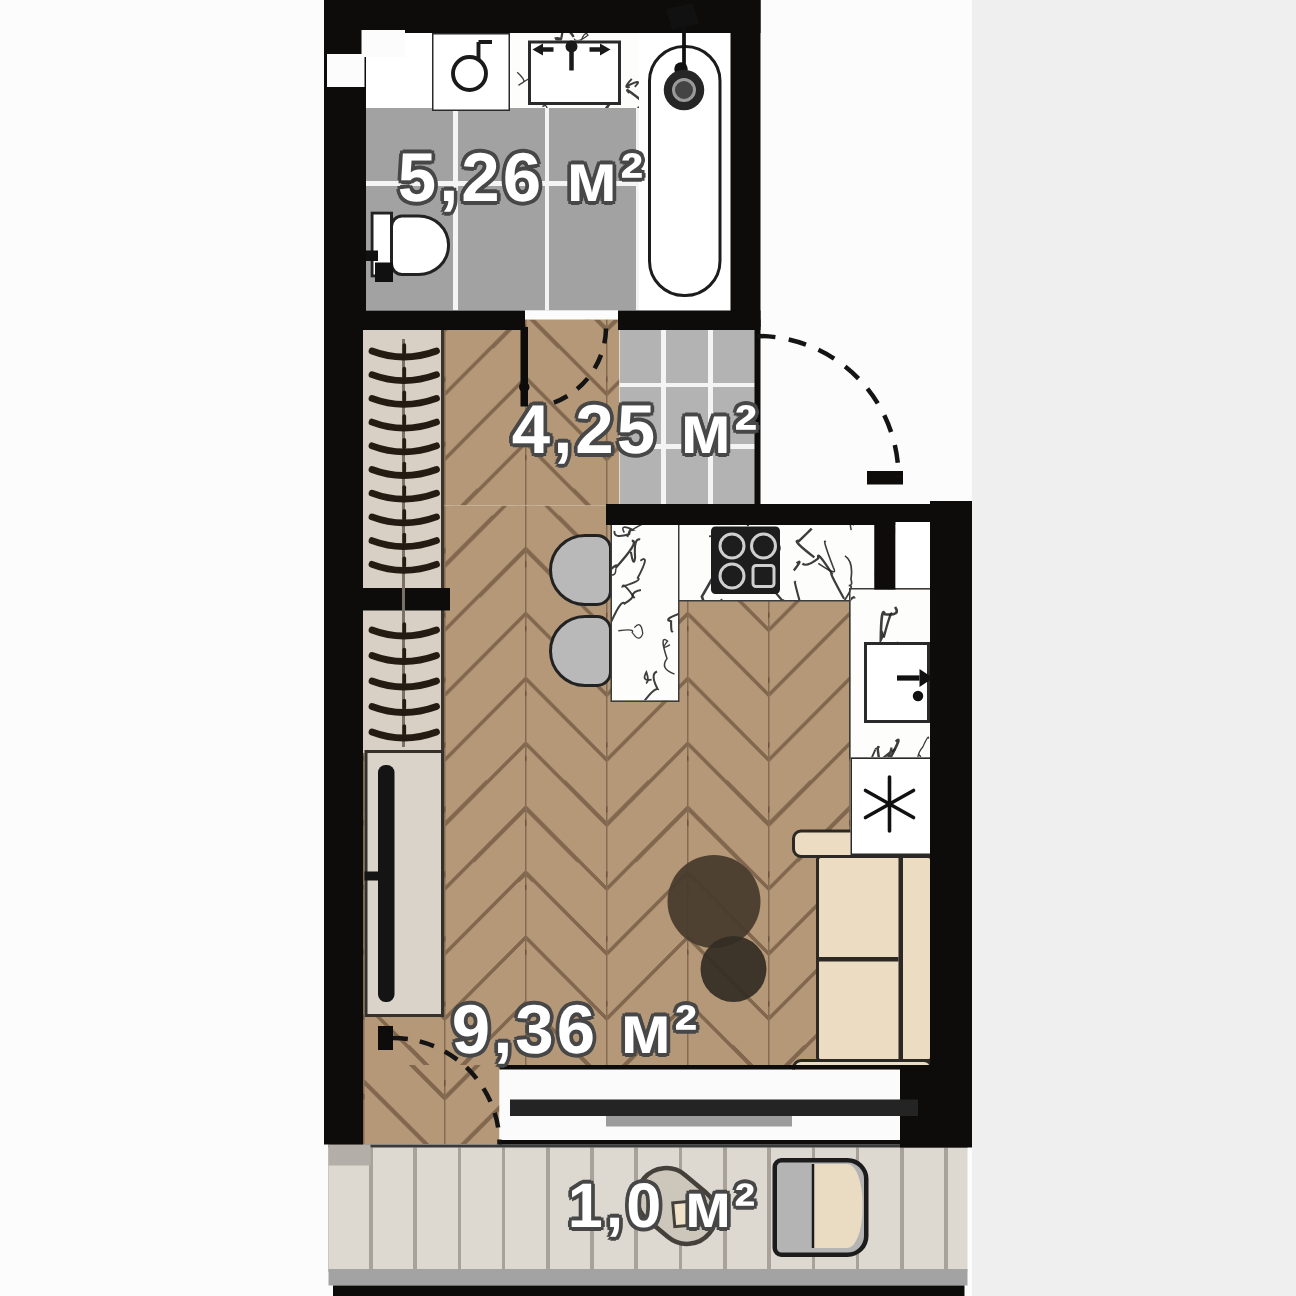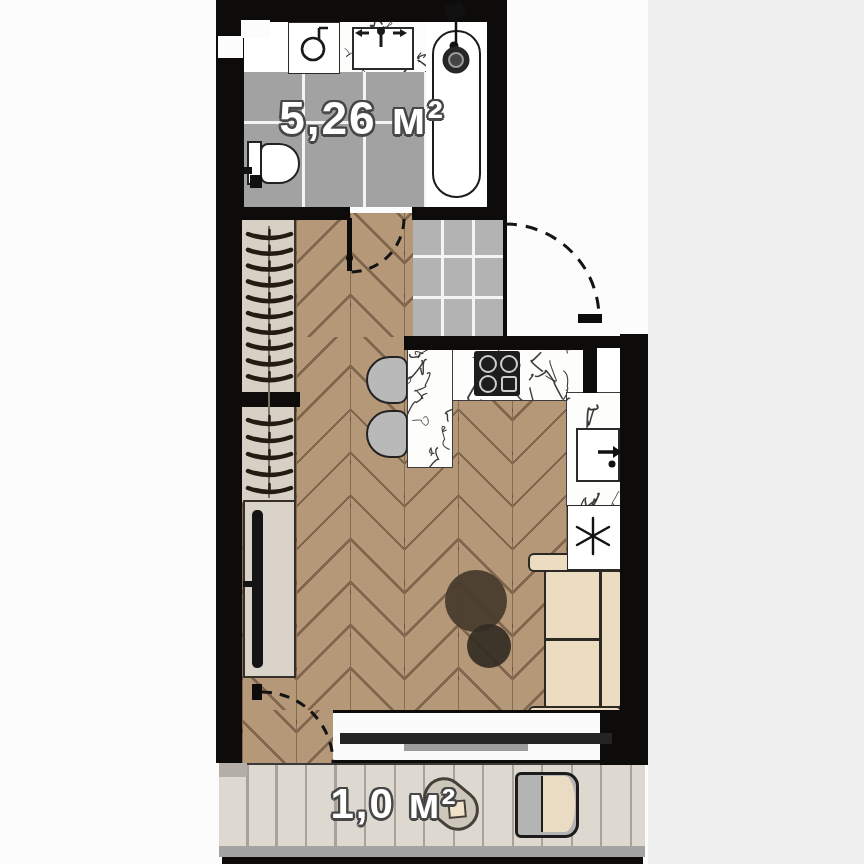--- a/index.html
+++ b/index.html
@@ -19,21 +19,21 @@
       repeating-linear-gradient(90deg, rgba(0,0,0,0) 0 28px, #f4f4f4 28px 31px);}
   .marble{position:absolute;background:#fdfdfc;z-index:10;overflow:hidden;
           outline:1px solid #3c3c3c;}
   .whitebox{position:absolute;background:#ffffff;border:2px solid #2a2a2a;z-index:12;}
   .area{position:absolute;transform:translate(-50%,-50%);z-index:50;
         font-weight:700;font-size:46px;letter-spacing:2px;color:#ffffff;
         white-space:nowrap;
         text-shadow:-2.5px 0 0 #474747,2.5px 0 0 #474747,0 -2.5px 0 #474747,
           0 2.5px 0 #474747,-1.8px -1.8px 0 #474747,1.8px -1.8px 0 #474747,
           -1.8px 1.8px 0 #474747,1.8px 1.8px 0 #474747;}
-  .area.small{font-size:42px;}
+  .area.small{font-size:42px;margin-left:48px;}
   .furn{position:absolute;z-index:10;}
   .sofa-part{position:absolute;background:#ecdcc1;border:2.5px solid #2c2823;
              border-radius:6px;z-index:10;box-sizing:border-box;}
   .stool{position:absolute;background:#b9b9b9;border:2.5px solid #222;
          border-radius:24px 10px 10px 24px;z-index:9;box-sizing:border-box;}
   .deck{position:absolute;background:#ddd8d0;border-top:2px solid #3a3a3a;z-index:5;
     background-image:repeating-linear-gradient(90deg, rgba(0,0,0,0) 0 27px, #a8a29a 27px 29.5px);}
   svg.overlay{position:absolute;left:0;top:0;z-index:40;pointer-events:none;}
 </style>
 </head>
@@ -287,15 +287,17 @@
       <circle cx="612" cy="464" r="3.5" fill="#111"></circle>
     </g>
 
     <g stroke="#111" stroke-width="2.4" stroke-linecap="round">
       <line x1="593" y1="518" x2="593" y2="554"></line>
       <line x1="577" y1="527" x2="609" y2="545"></line>
       <line x1="577" y1="545" x2="609" y2="527"></line>
     </g>
   </svg>
 
-  <span class="area" style="left:362px;top:118px;">5,26 м²</span>
+  <span class="area" style="left:348px;top:118px;">5,26 м²</span>
+  <span class="area" style="left:424px;top:286px;">4,25 м²</span>
+  <span class="area" style="left:384px;top:686px;">9,36 м²</span>
   <span class="area small" style="left:394px;top:804px;">1,0 м²</span>
 </div>
 
 </body></html>

